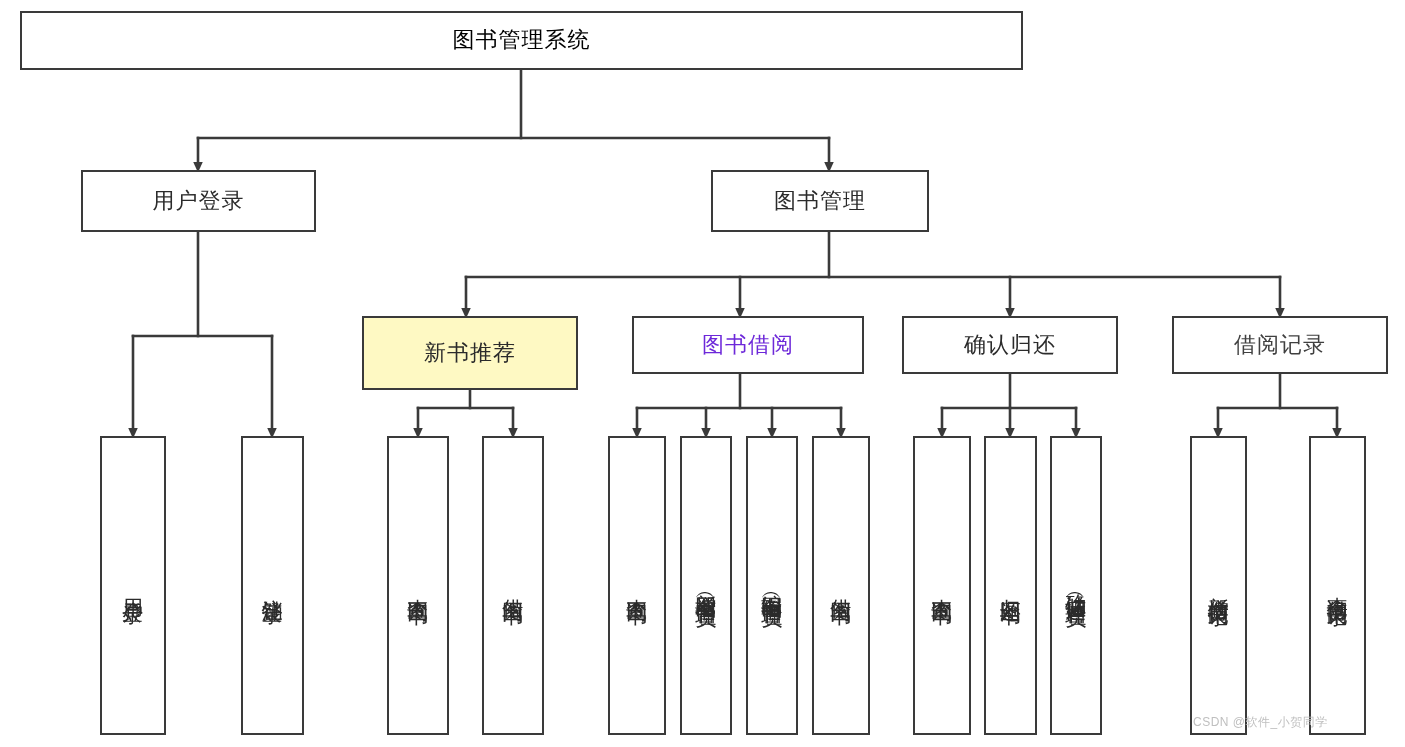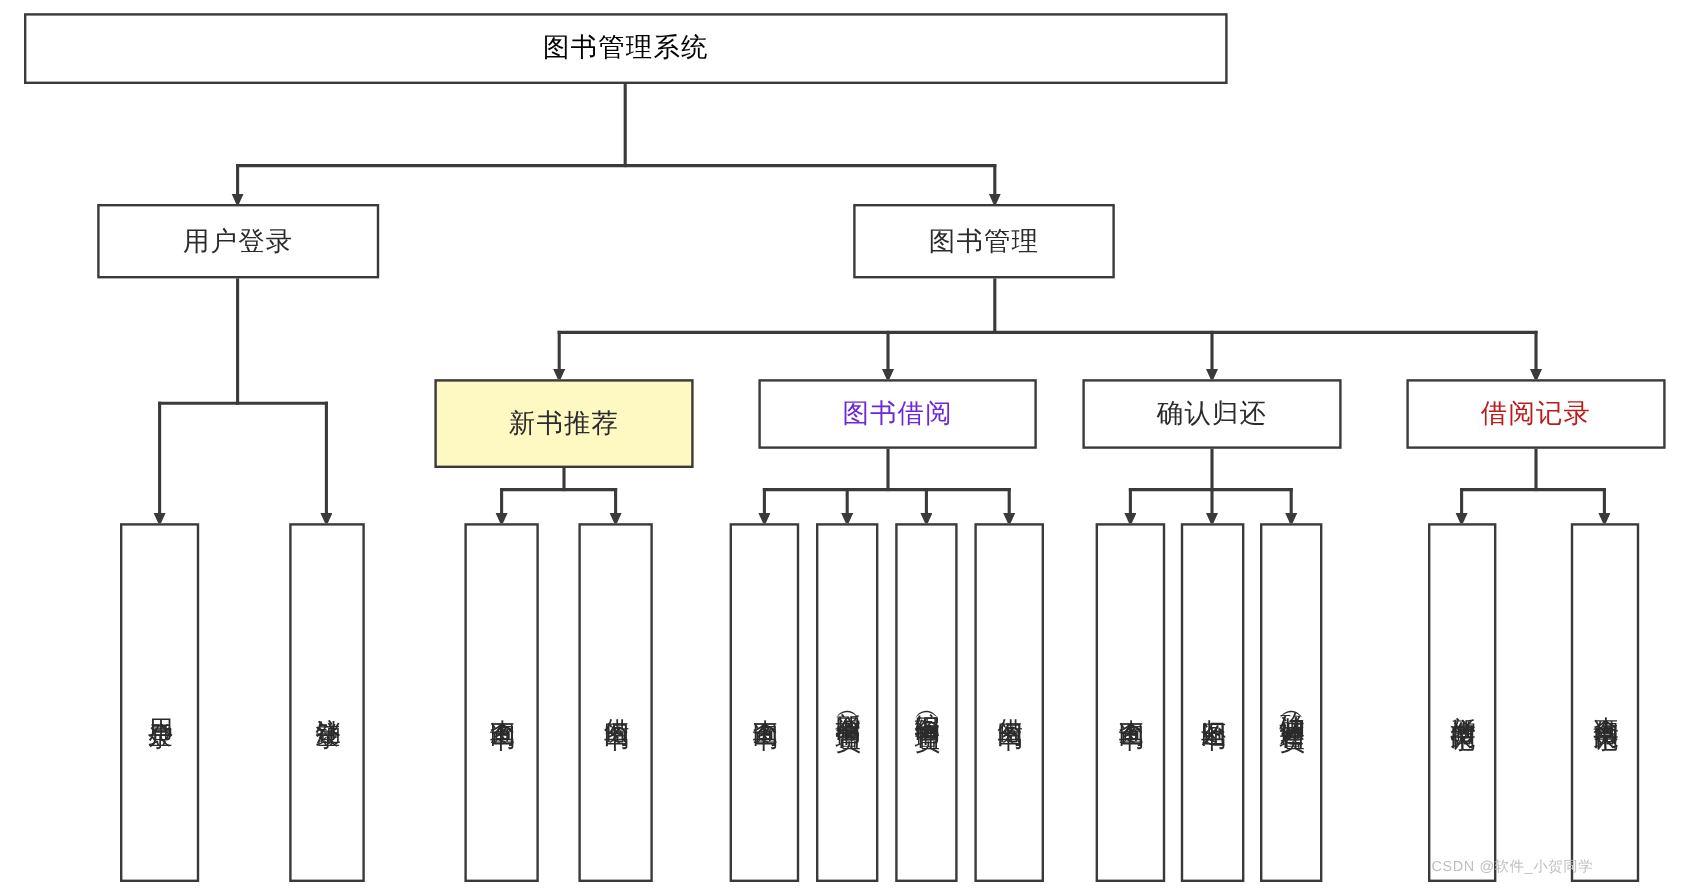--- a/index.html
+++ b/index.html
@@ -126,21 +126,21 @@
 
   <div class="node node-h" style="left: 362px; top: 316px; width: 216px; height: 74px; border-color: rgb(58, 58, 58); background: #fef9c3; color: rgb(43, 43, 43);">
     <span>新书推荐</span>
   </div>
   <div class="node node-h" style="left: 632px; top: 316px; width: 232px; height: 58px; border-color: rgb(58, 58, 58); background: rgb(255, 255, 255); color: #6d28d9; text-align: right;">
     <span>图书借阅</span>
   </div>
   <div class="node node-h" style="left: 902px; top: 316px; width: 216px; height: 58px; border-color: rgb(58, 58, 58); background: rgb(255, 255, 255); color: rgb(43, 43, 43);">
     <span>确认归还</span>
   </div>
-  <div class="node node-h" style="left: 1172px; top: 316px; width: 216px; height: 58px; border-color: rgb(58, 58, 58); background: rgb(255, 255, 255); color: #b91c1c;">
+  <div class="node node-h" style="left: 1172px; top: 316px; width: 216px; height: 58px; border-color: rgb(58, 58, 58); background: rgb(255, 255, 255); color: #404040;">
     <span>借阅记录</span>
   </div>
 
   <div class="node node-v" style="left: 100px; top: 436px; width: 66px; height: 299px; border-color: rgb(58, 58, 58); background: rgb(255, 255, 255); color: rgb(43, 43, 43);">
     <span>用户登录</span>
   </div>
   <div class="node node-v" style="left: 241px; top: 436px; width: 63px; height: 299px; border-color: rgb(58, 58, 58); background: rgb(255, 255, 255); color: rgb(43, 43, 43);">
     <span>注销登录</span>
   </div>
   <div class="node node-v" style="left: 387px; top: 436px; width: 62px; height: 299px; border-color: rgb(58, 58, 58); background: rgb(255, 255, 255); color: rgb(43, 43, 43);">

